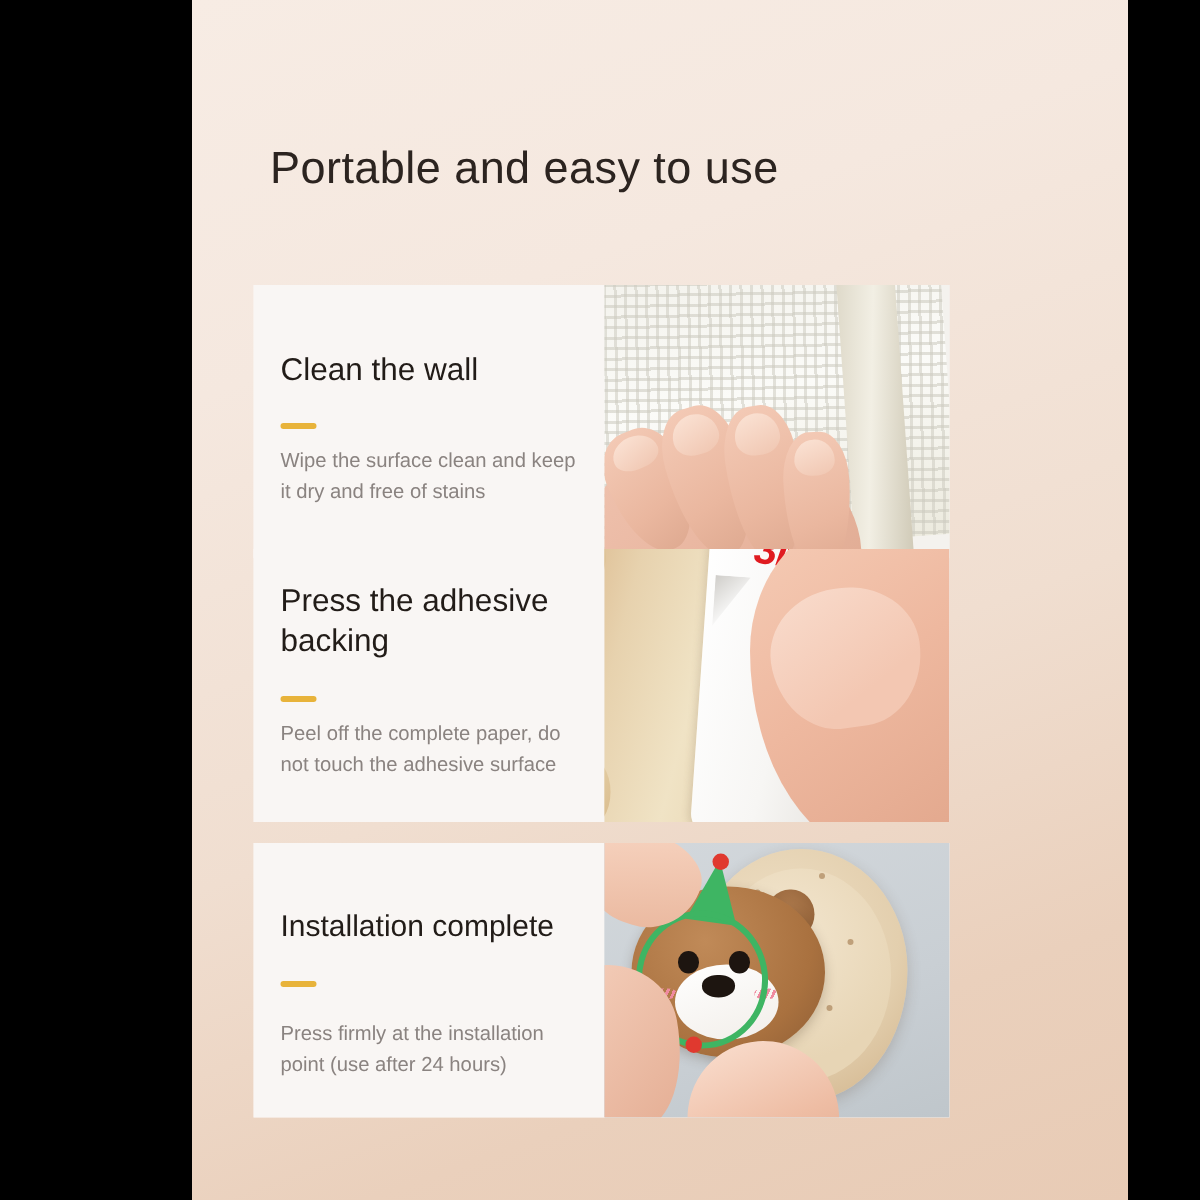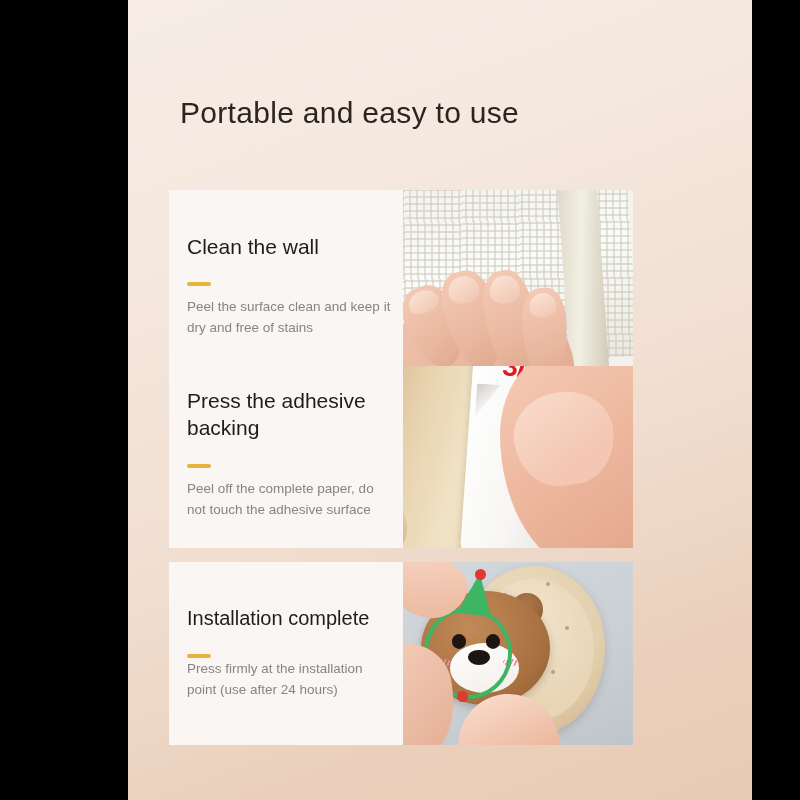--- a/index.html
+++ b/index.html
@@ -109,21 +109,21 @@
   .step-desc {
     position: absolute;
     left: 18px;
     right: 10px;
     font-size: 13.5px;
     line-height: 1.58;
     color: #8a8380;
   }
   .c1 .step-desc { top: 106px; }
   .c2 .step-desc { top: 112px; }
-  .c3 .step-desc { top: 96px; }
+  .c3 .step-desc { top: 116px; }
 
   
   .card-photo {
     position: relative;
     flex: 1 1 auto;
     overflow: hidden;
   }
 
   
   .photo-wipe { background: #efeeea; }
@@ -425,21 +425,21 @@
   <div class="letterbox right"></div>
 
   <div class="poster">
 
     <div class="page-title">Portable and easy to use</div>
 
     <div class="card c1">
       <div class="card-text">
         <div class="step-title">Clean the wall</div>
         <div class="rule"></div>
-        <div class="step-desc">Peel the surface clean and keep it dry and free of stains</div>
+        <div class="step-desc">Wipe the surface clean and keep it dry and free of stains</div>
       </div>
       <div class="card-photo photo-wipe">
         <div class="wallpad"></div>
         <div class="cloth"></div>
         <div class="cloth-edge"></div>
         <div class="hand"></div>
         <div class="fng f1">
             <div class="nail"></div>
           </div>
         <div class="fng f2">

